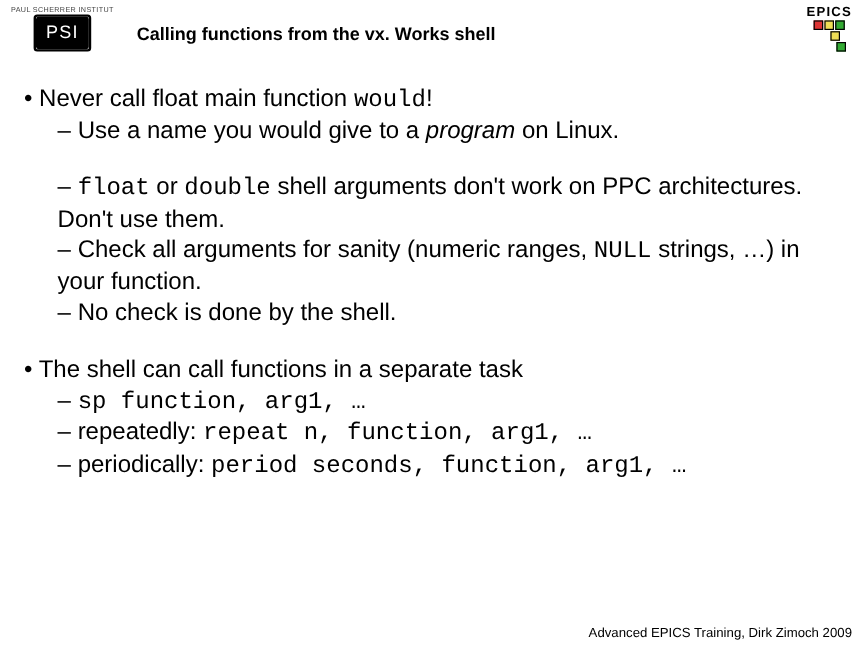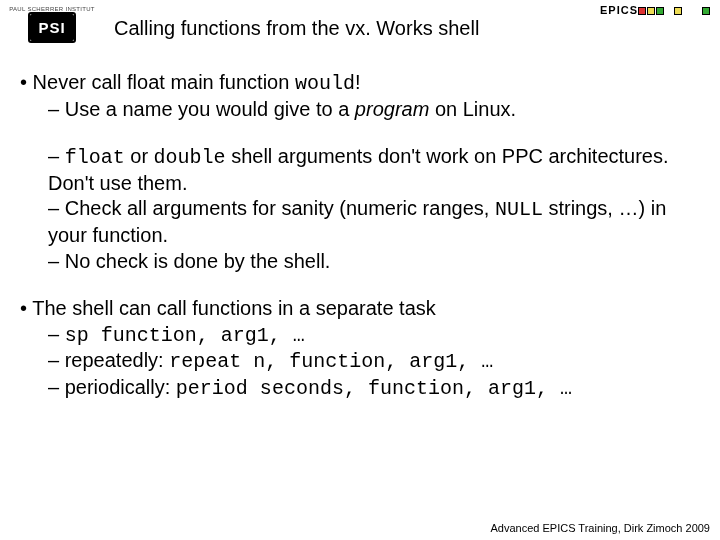--- a/index.html
+++ b/index.html
@@ -31,49 +31,49 @@
     letter-spacing: 0.3px;
     color: #444;
     white-space: nowrap;
     position: absolute;
     top: -2px;
   }
   .psi-mark {
     margin-top: 6px;
     background: #000;
     color: #fff;
-    font-weight: bold;
+    font-weight: normal;
     font-size: 15px;
     padding: 3px 6px 3px 6px;
     border: 2px solid #000;
     border-radius: 2px;
     position: relative;
     letter-spacing: 1px;
   }
   .psi-mark::before {
     content: "";
     position: absolute;
     top: -4px; left: -4px; right: -4px; bottom: -4px;
     border: 2px solid #000;
     border-radius: 3px;
     pointer-events: none;
   }
   .title {
-    font-size: 20px;
-    font-weight: normal;
+    font-size: 15px;
+    font-weight: bold;
     flex: 1;
     text-align: left;
     padding-left: 6px;
   }
   .epics-logo {
     position: absolute;
     top: 4px;
     right: 10px;
     display: flex;
-    flex-direction: row;
+    flex-direction: column;
     align-items: center;
   }
   .epics-text {
     font-size: 11px;
     font-weight: bold;
     letter-spacing: 1px;
   }
   .epics-squares {
     display: flex;
     gap: 1px;

